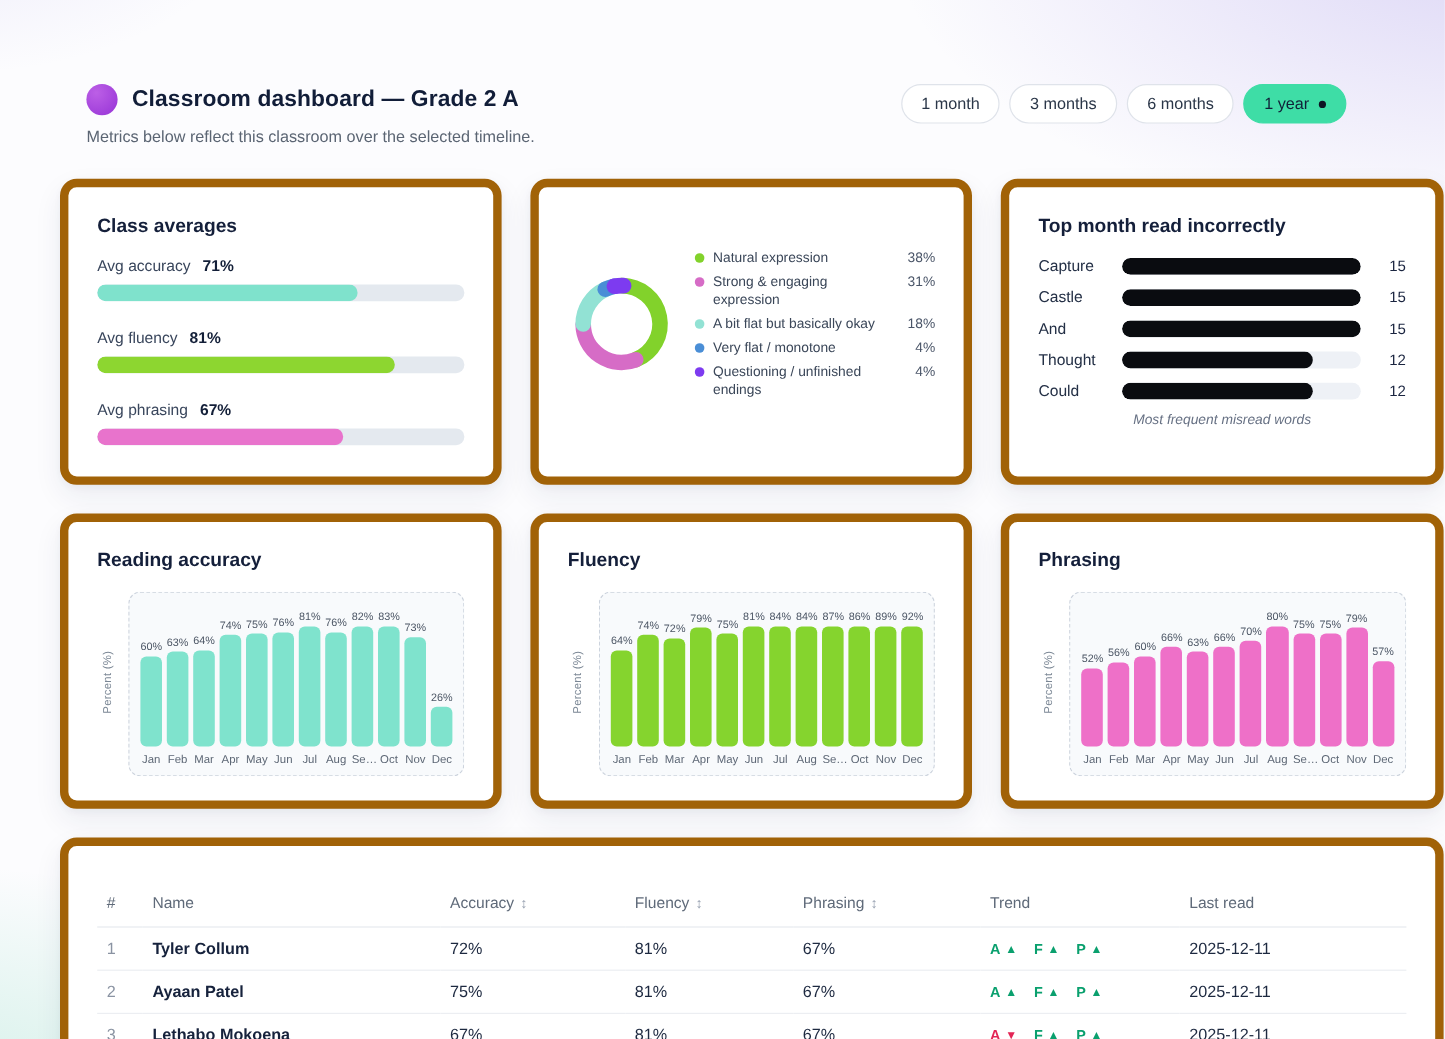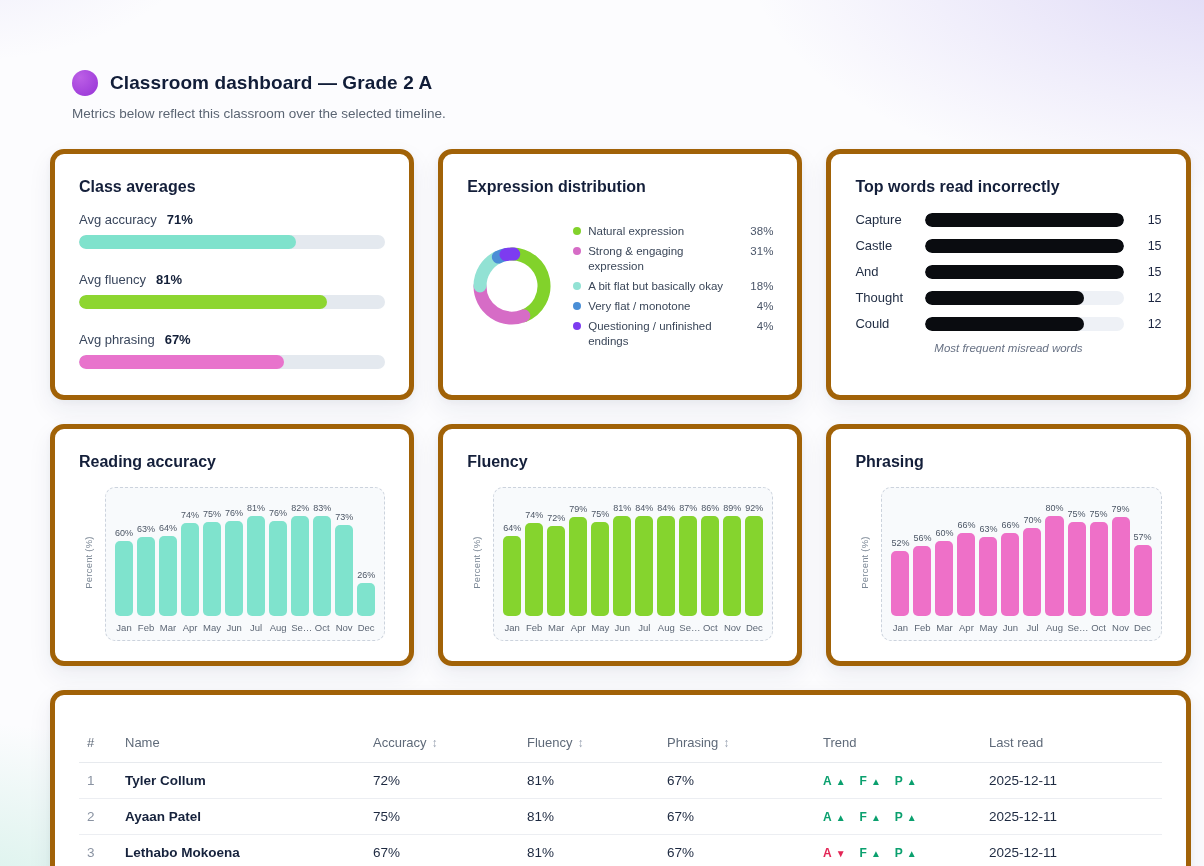--- a/index.html
+++ b/index.html
@@ -26,21 +26,21 @@
   .subtitle { margin: 10px 0 0 0; font-size: 13.5px; color: #5b6573; }
   .pills { display: flex; gap: 8px; padding-right: 24px; }
   .pill { display: inline-flex; align-items: center; height: 33px; padding: 0 16px;
           border-radius: 17px; border: 1px solid #dfe3ea; background: #ffffff;
           font-family: inherit; font-size: 13.5px; color: #2a3648; cursor: pointer; }
   .pill.selected { background: #3edda6; border-color: #3edda6; color: #102038; font-weight: 500; }
   .pill .dot { width: 6px; height: 6px; border-radius: 50%; background: #0d1524; margin-left: 8px; }
 
   
   .grid { display: grid; grid-template-columns: repeat(3, 1fr); gap: 24px; }
-  .card { background: #ffffff; border: 5px solid #a16207; border-radius: 14px;
+  .card { background: #ffffff; border: 7px solid #a16207; border-radius: 14px;
           padding: 24px 24px 20px 24px;
           box-shadow: 0 10px 24px rgba(30,41,80,0.07), 0 2px 6px rgba(30,41,80,0.04); }
   .card.row1 { min-height: 246px; }
   .card.row2 { min-height: 223px; }
   .card.wide { grid-column: 1 / -1; min-height: 208px; }
   .card-title { margin: 0 0 16px 0; font-size: 16px; font-weight: 700; color: #141f3a; }
 
   
   .metric { margin-bottom: 23px; }
   .metric:last-child { margin-bottom: 6px; }
@@ -98,20 +98,35 @@
 <div class="page">
 
   <div class="header">
     <div>
       <div class="title-row">
         <span class="logo"></span>
         <h1 class="page-title">Classroom dashboard — Grade 2 A</h1>
       </div>
       <p class="subtitle">Metrics below reflect this classroom over the selected timeline.</p>
     </div>
+    <div class="pills" id="timeline-pills">
+        <button class="pill">
+          <span>1 month</span>
+        </button>
+        <button class="pill">
+          <span>3 months</span>
+        </button>
+        <button class="pill">
+          <span>6 months</span>
+        </button>
+        <button class="pill selected">
+          <span>1 year</span>
+          <span class="dot"></span>
+        </button>
+      </div>
   </div>
 
   <div class="grid">
 
     <div class="card row1">
       <h2 class="card-title">Class averages</h2>
       <div id="metrics">
           <div class="metric">
             <div class="metric-head">
               <span class="metric-label">Avg accuracy</span>
@@ -136,21 +151,20 @@
               <span class="metric-value">67%</span>
             </div>
             <div class="track" style="background: rgb(228, 233, 239);">
               <div class="fill" style="width: 67%; background: rgb(232, 115, 204);"></div>
             </div>
           </div>
         </div>
     </div>
 
     <div class="card row1">
-      <h2 class="card-title">Expression distribution</h2>
       <div class="donut-wrap">
         <svg id="donut" width="82" height="82" viewBox="0 0 82 82">
             <path d="M 41.00 9.00 A 32 32 0 0 1 53.04 70.65" fill="none" stroke="#82d22b" stroke-width="13" stroke-linecap="round"></path>
             <path d="M 52.78 70.75 A 32 32 0 0 1 9.00 41.28" fill="none" stroke="#d66cc6" stroke-width="13" stroke-linecap="round"></path>
             <path d="M 9.00 41.00 A 32 32 0 0 1 27.12 12.17" fill="none" stroke="#92e2d4" stroke-width="13" stroke-linecap="round"></path>
             <path d="M 27.38 12.05 A 32 32 0 0 1 34.73 9.62" fill="none" stroke="#4a8ed6" stroke-width="13" stroke-linecap="round"></path>
             <path d="M 35.00 9.57 A 32 32 0 0 1 42.73 9.05" fill="none" stroke="#7d3bf0" stroke-width="13" stroke-linecap="round"></path>
           </svg>
         <div class="legend" id="donut-legend">
             <div class="legend-item">
@@ -176,21 +190,21 @@
             <div class="legend-item">
               <span class="legend-dot" style="background: rgb(125, 59, 240);"></span>
               <span class="legend-label">Questioning / unfinished endings</span>
               <span class="legend-pct">4%</span>
             </div>
           </div>
       </div>
     </div>
 
     <div class="card row1">
-      <h2 class="card-title">Top words read incorrectly</h2>
+      <h2 class="card-title">Top month read incorrectly</h2>
       <div id="words">
           <div class="word-row">
             <span class="word-label">Capture</span>
             <div class="word-track" style="background: rgb(238, 241, 246);">
               <div class="word-fill" style="width: 100%; background: rgb(10, 12, 16);"></div>
             </div>
             <span class="word-count">15</span>
           </div>
           <div class="word-row">
             <span class="word-label">Castle</span>

